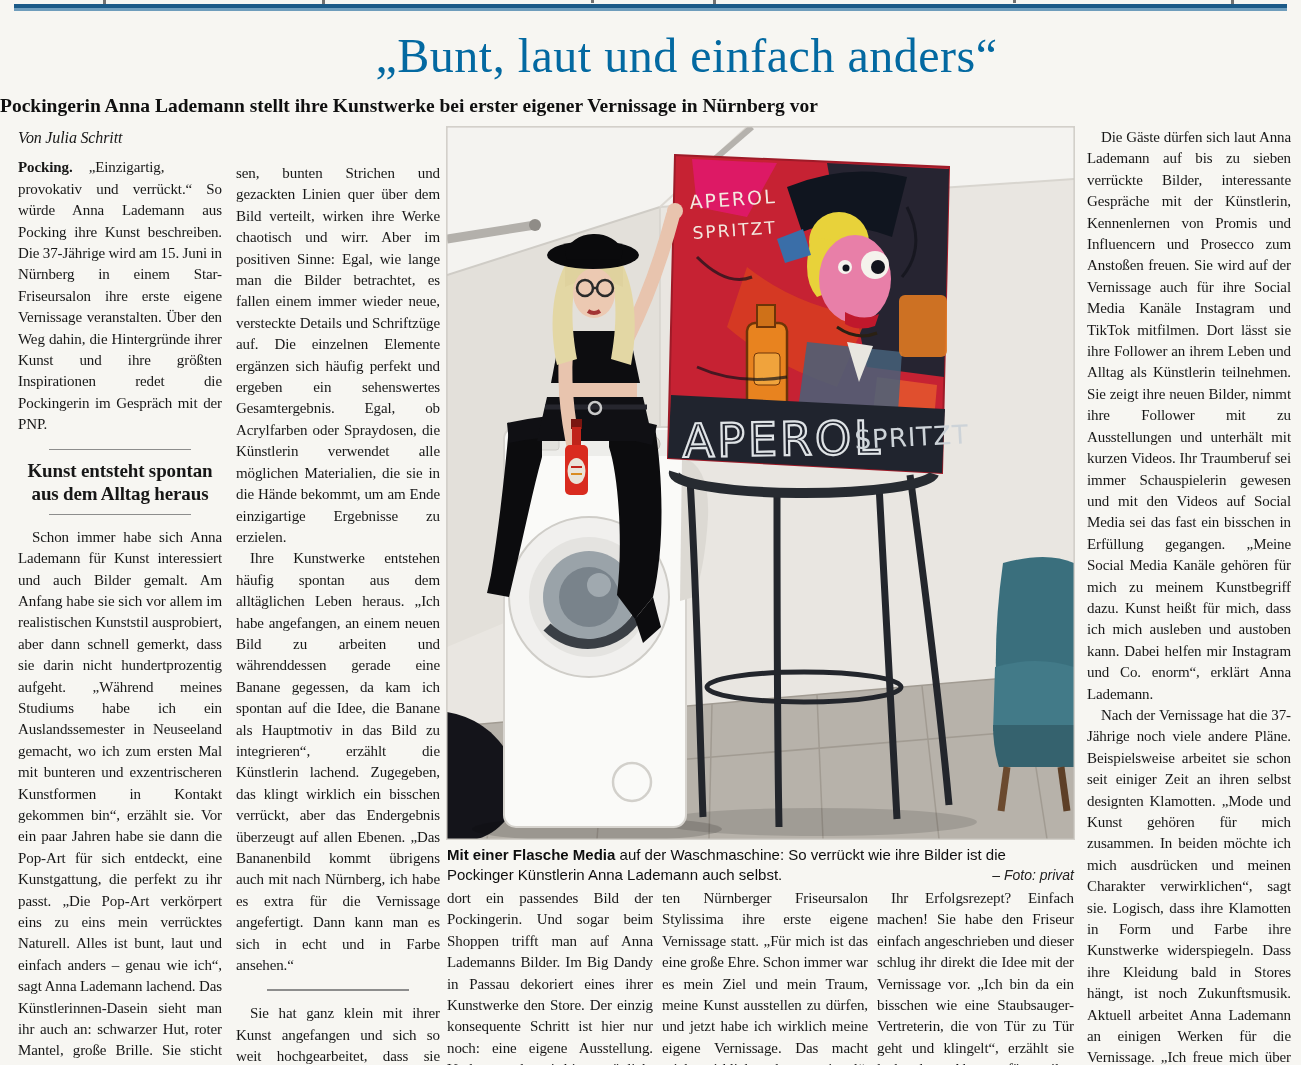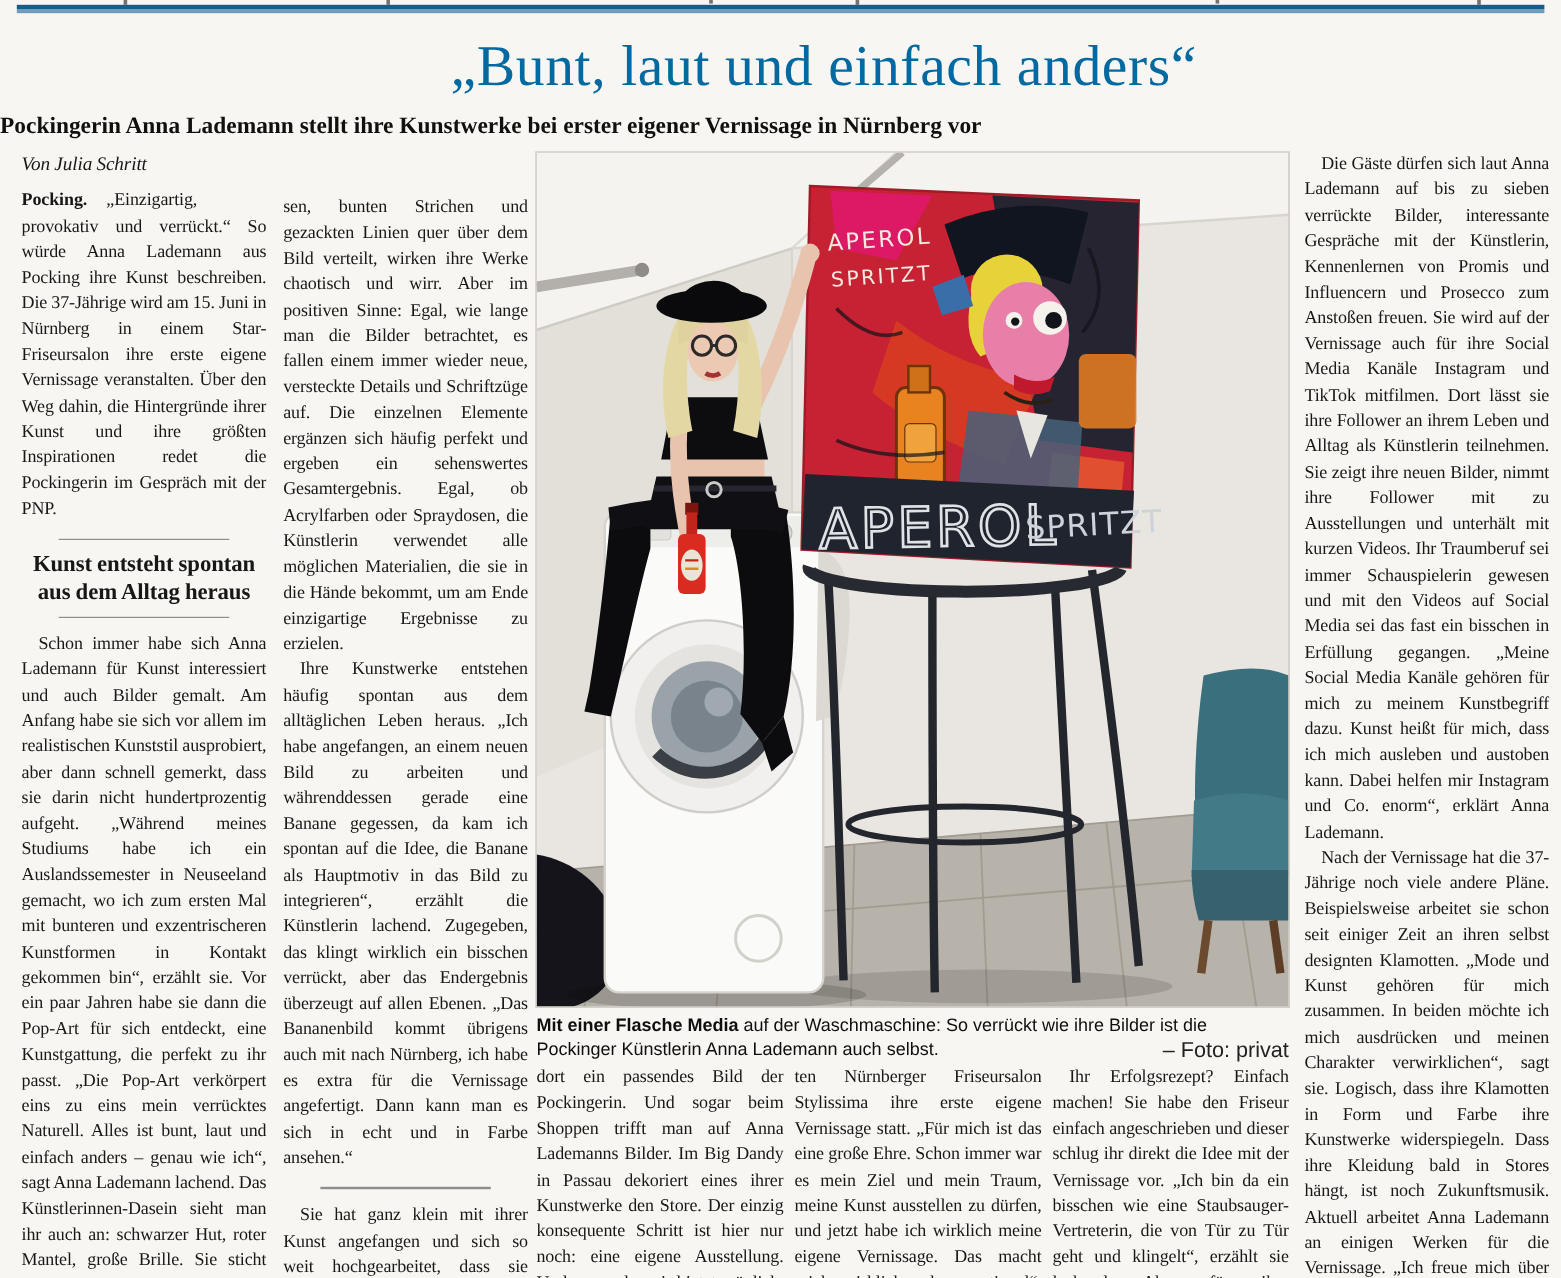--- a/index.html
+++ b/index.html
@@ -30,21 +30,21 @@
   .crosshead{margin:13px 0 12px;}
   .crosshead .rule{height:1px;background:#8d8d8d;width:70%;margin:0 auto;}
   .crosshead h3{margin:9px 6px;text-align:center;font-size:19px;line-height:23px;
                 font-weight:700;text-indent:0;}
   
   .photo{position:absolute;left:447px;top:127px;width:627px;height:712px;
          outline:1px solid #d3d0ca;}
   .photo svg{display:block;}
   .caption{position:absolute;left:447px;top:845px;width:627px;margin:0;
            font-family:"Liberation Sans",sans-serif;font-size:15px;line-height:20px;color:#0e0e0e;}
-  .caption .credit{position:absolute;right:0;top:20px;font-size:18px;color:#222;}
+  .caption .credit{position:absolute;right:0;top:20px;font-size:14px;color:#222;font-style:italic;}
 </style>
 </head>
 <body>
 
 <div class="page">
 
   <span class="remnant" style="left:103px"></span>
   <span class="remnant" style="left:322px"></span>
   <span class="remnant" style="left:591px;height:3px"></span>
   <span class="remnant" style="left:713px"></span>

